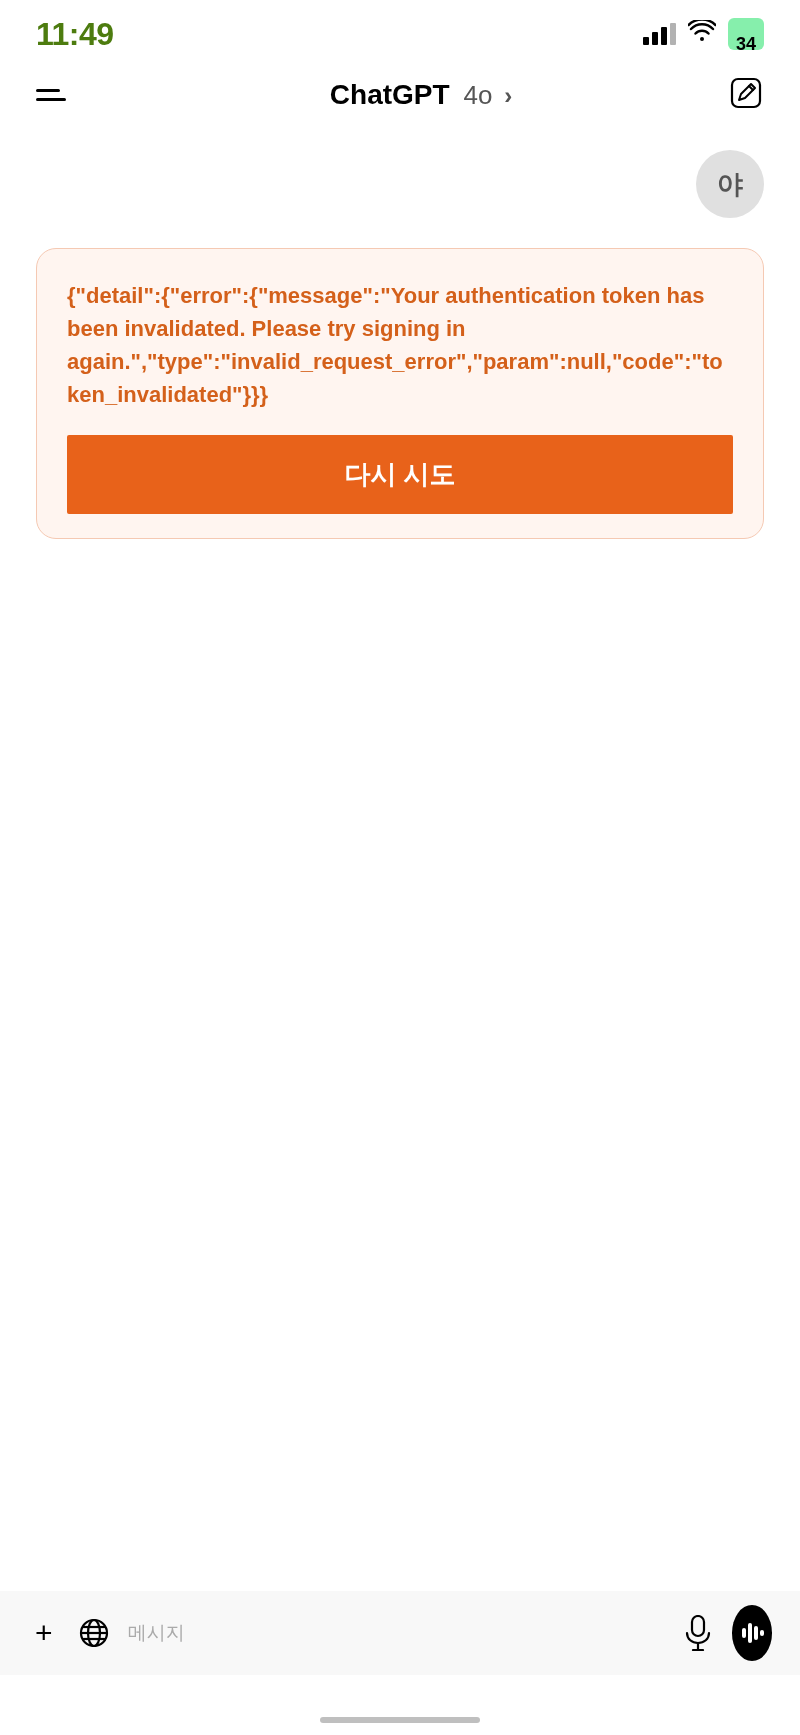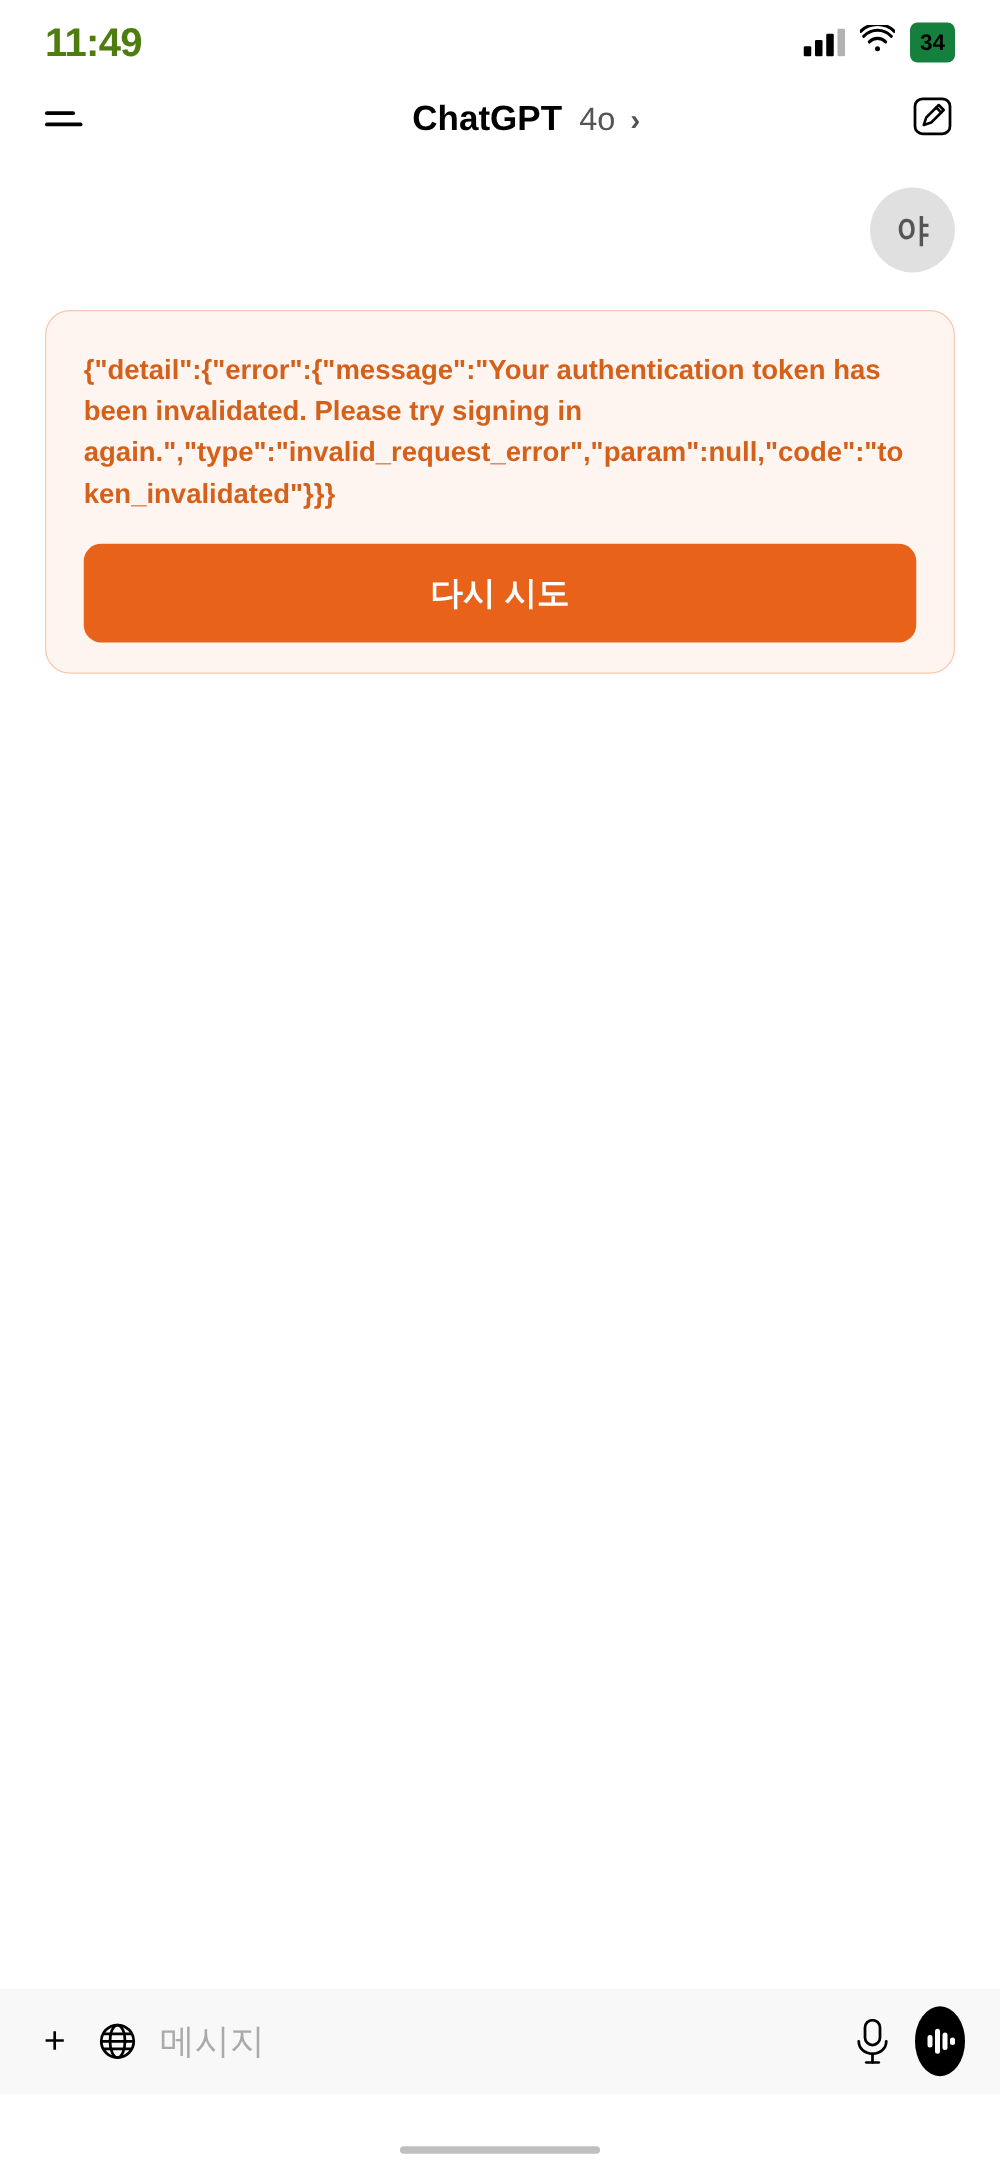--- a/index.html
+++ b/index.html
@@ -49,22 +49,21 @@
       border-radius: 1px;
     }
 
     .wifi-icon {
       font-size: 22px;
       color: #000;
     }
 
     .battery-container {
       display: flex;
-      align-items: center;
-      background: #15803d;
+      background: #86efac;
       border-radius: 6px;
       padding: 16px 8px;
       height: 26px;
     }
 
     .battery-text {
       font-size: 18px;
       font-weight: 700;
       color: #000;
     }
@@ -156,21 +155,21 @@
       line-height: 1.5;
       margin-bottom: 24px;
       word-break: break-word;
     }
 
     .retry-button {
       width: 100%;
       background: #e8621a;
       color: #ffffff;
       border: none;
-      border-radius: 14px;
+      border-radius: 2px;
       padding: 22px;
       font-size: 26px;
       font-weight: 600;
       cursor: pointer;
       display: block;
       text-align: center;
     }
 
     
     .input-bar {
@@ -209,21 +208,21 @@
     .globe-svg {
       width: 32px;
       height: 32px;
     }
 
     .input-field {
       width: 100%;
       background: transparent;
       border: none;
       outline: none;
-      font-size: 28px;
+      font-size: 19px;
       color: #737373;
     }
 
     .input-field::placeholder {
       color: #aaa;
     }
 
     .input-mic {
       width: 44px;
       height: 44px;

